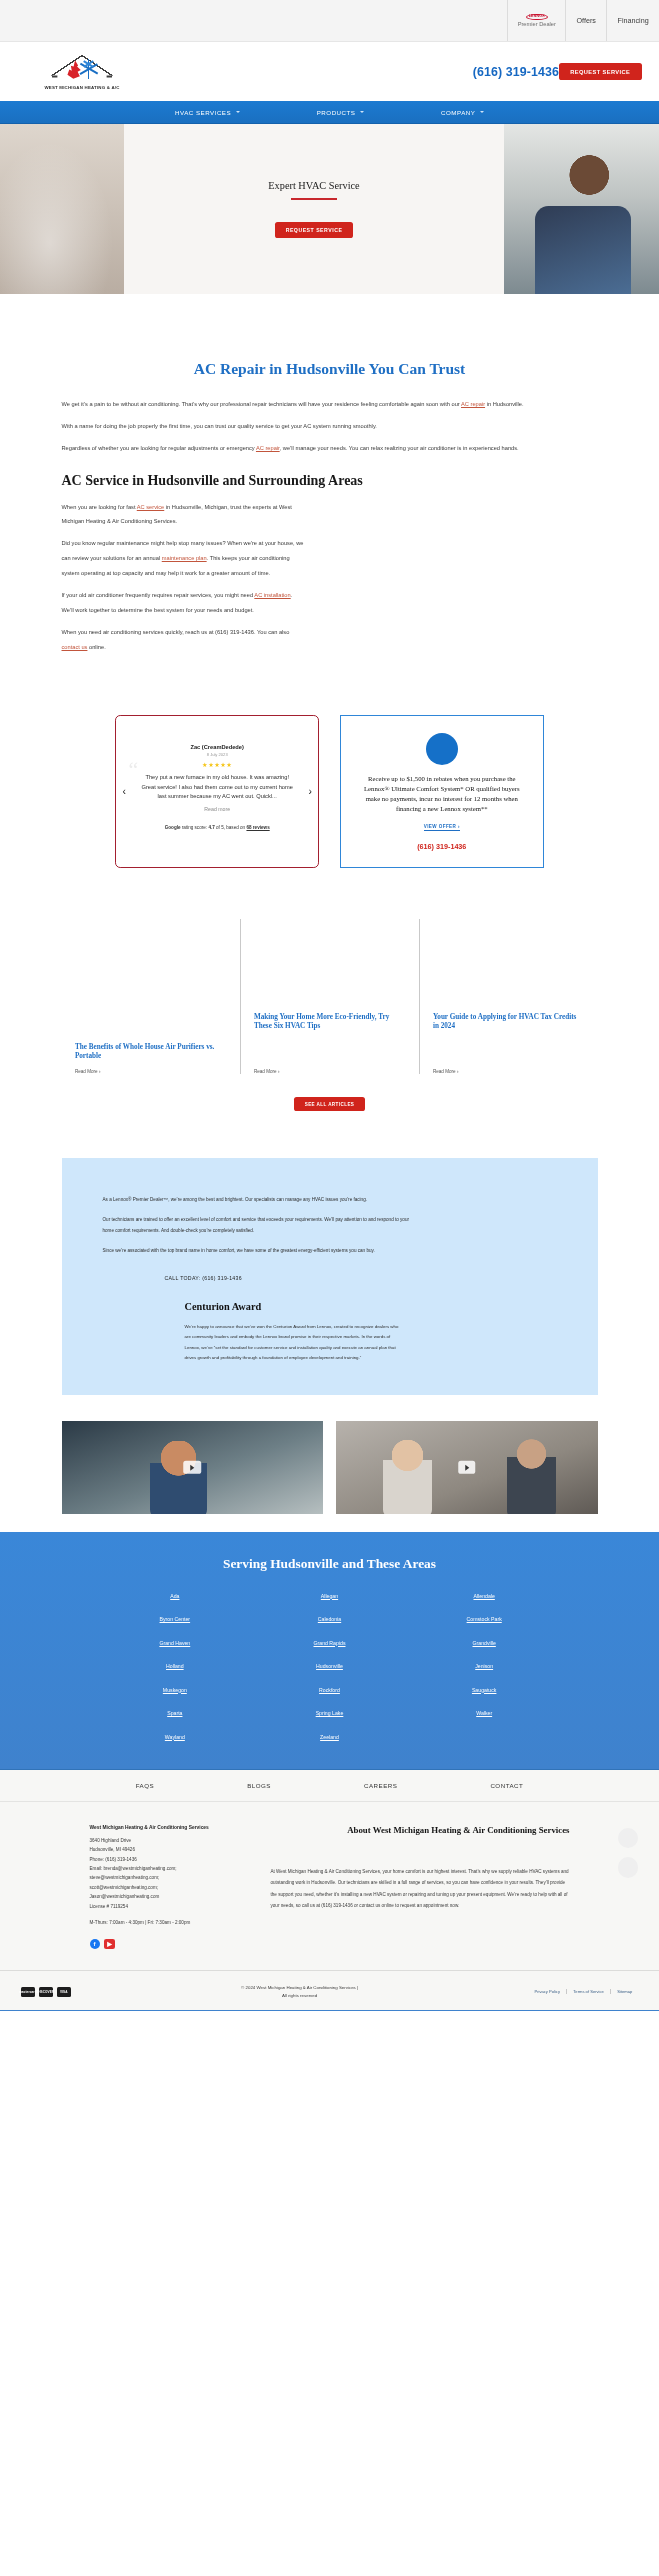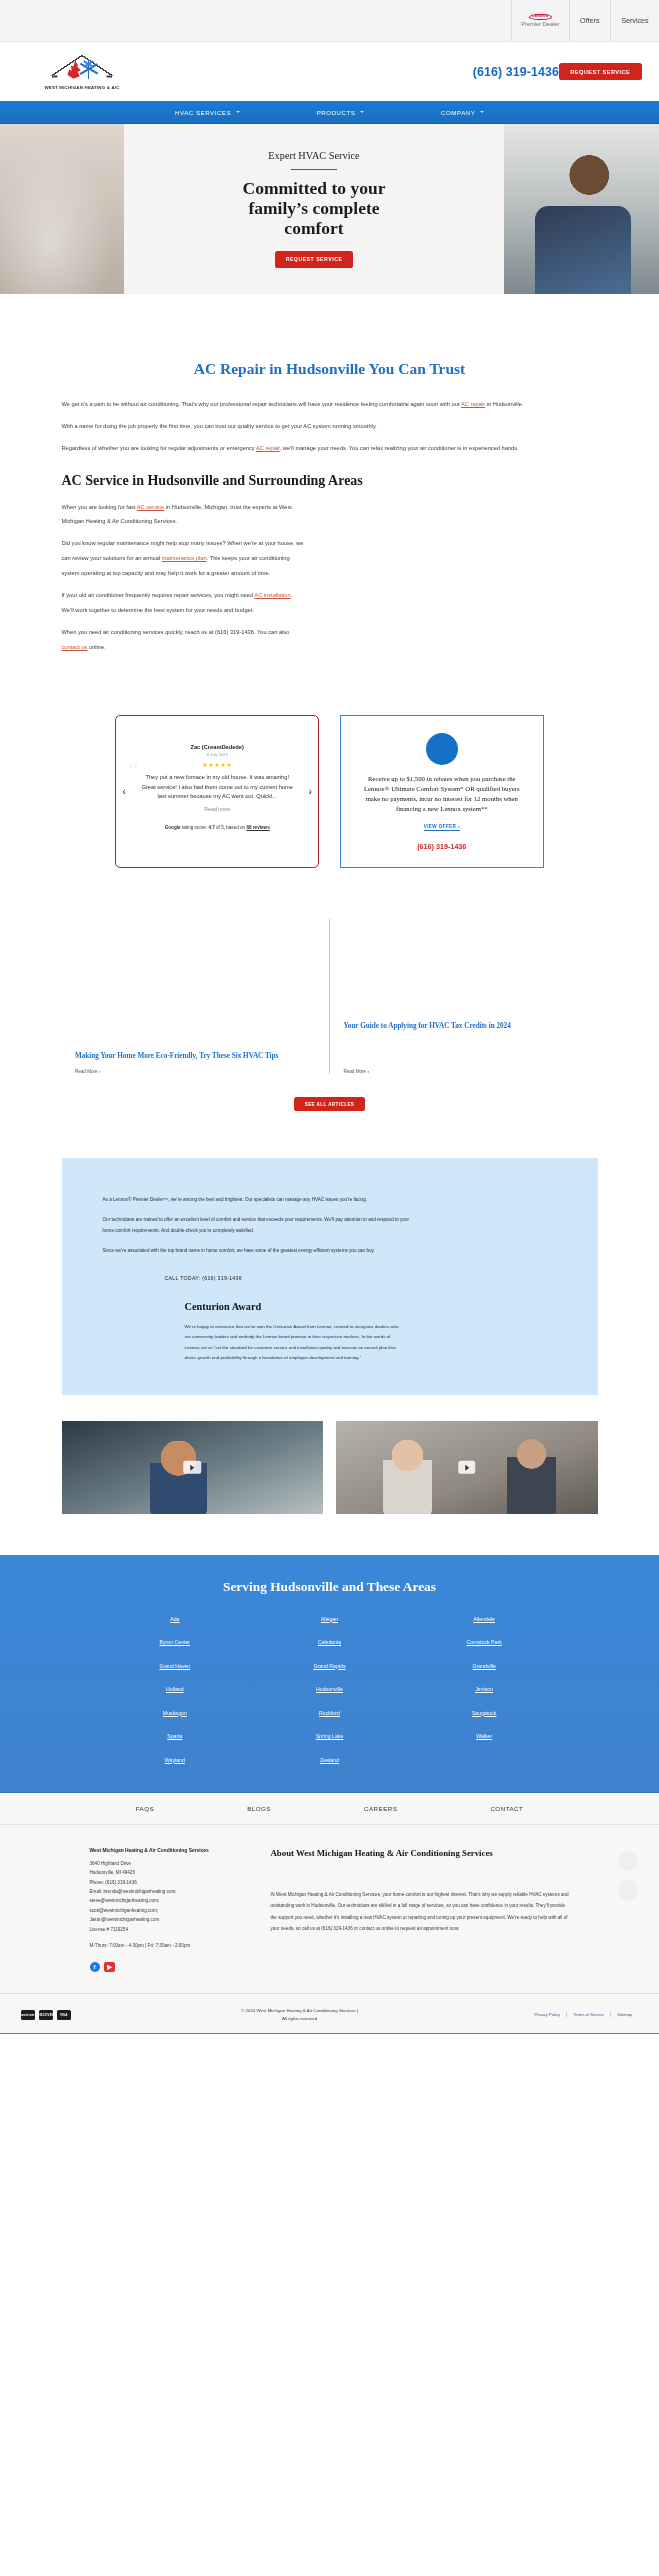--- a/index.html
+++ b/index.html
@@ -250,21 +250,21 @@
     width:17.5px; height:12.4px; background:rgba(255,255,255,.85); border-radius:2.6px;
     display:flex; align-items:center; justify-content:center; z-index:3;
   }
   .play-btn span{
     width:0;height:0;border-left:4.6px solid #333;border-top:3.1px solid transparent;border-bottom:3.1px solid transparent;
     margin-left:1px;
   }
 
   
   .areas {
-    margin-top: 41px; background: linear-gradient(180deg,#3a87d8 0%, #3f82cd 100%);
+    margin-top: 18px; background: linear-gradient(180deg,#3a87d8 0%, #3f82cd 100%);
     padding: 24px 0 29px; border-bottom: 1.5px solid #3173b8;
   }
   .areas-title {
     font-family:"Liberation Serif", serif; font-weight:bold; font-size:13.4px;
     color:#fff; text-align:center; margin-bottom: 20.6px;
   }
   .areas-grid {
     width: 464px; margin: 0 auto; display:grid; grid-template-columns: repeat(3,1fr);
     row-gap: 17.5px; text-align:center;
   }
@@ -289,21 +289,21 @@
   .social-row { display:flex; gap:4.6px; margin-top:13.4px; }
   .social {
     width:10.3px;height:10.3px;border-radius:2.1px;display:flex;align-items:center;justify-content:center;
     color:#fff;font-size:6.2px;font-weight:bold;
   }
   .social.fb{ background:#1877f2; border-radius:50%; }
   .social.yt{ background:#e02f2f; }
   .footer-col-right { width: 299px; }
   .footer-about-title {
     font-family:"Liberation Serif", serif; font-weight:bold; font-size:8.8px; color:#151515;
-    line-height:1.3; margin-bottom: 30px;
+    line-height:1.3; margin-bottom: 30px; text-align: right;
   }
   .footer-col-right p { font-size:4.6px; line-height:2.5; color:#3a3a3a; }
   .footer-badges { position:absolute; right:20.6px; top:26px; display:flex; flex-direction:column; gap:9.3px; }
   .badge-circle { width:20.6px;height:20.6px;border-radius:50%;background:#efefef; }
 
   
   .copyright {
     border-top:0.5px solid #dcdcda; background:#f7f7f5; padding: 13.4px 20.6px 10.3px;
     display:flex; align-items:center; border-bottom:1px solid #3f82cd;
   }
@@ -320,21 +320,21 @@
 </style>
 </head>
 <body>
 
 <div class="utility-bar">
   <div class="util-dealer">
     <span class="ld-mark">LENNOX</span>
     <span class="ld-text">Premier Dealer</span>
   </div>
   <a class="util-link">Offers</a>
-  <a class="util-link">Services</a>
+  <a class="util-link">Financing</a>
 </div>
 
 <div class="main-header">
   <a class="brand">
     <div class="logo-art">
       <div class="logo-roof"></div>
       <div class="logo-flame"></div>
       <div class="logo-flake">
           <i></i>
           <i></i>
@@ -363,21 +363,20 @@
     <span>COMPANY</span>
     <span class="caret"></span>
   </div>
 </div>
 
 <div class="hero">
   <div class="hero-left"></div>
   <div class="hero-center">
     <div class="hero-eyebrow">Expert HVAC Service</div>
     <div class="hero-rule"></div>
-    <div class="hero-title">Committed to your family’s complete comfort</div>
     <button class="hero-btn">REQUEST SERVICE</button>
   </div>
   <div class="hero-right">
     <div class="hero-photo"></div>
   </div>
 </div>
 
 <div class="article-wrap">
   <div class="container">
     <h1 class="article-title">AC Repair in Hudsonville You Can Trust</h1>
@@ -430,20 +429,24 @@
     <div class="offer-badge"></div>
     <div class="offer-text">Receive up to $1,500 in rebates when you purchase the Lennox® Ultimate Comfort System* OR qualified buyers make no payments, incur no interest for 12 months when financing a new Lennox system**</div>
     <a class="offer-view">VIEW OFFER ›</a>
     <div class="offer-phone">(616) 319-1436</div>
   </div>
 
 </div>
 
 <div class="blog-section">
   <div class="blog-grid">
+    <div class="blog-col">
+      <div class="blog-title">The Benefits of Whole House Air Purifiers vs. Portable</div>
+      <a class="blog-more">Read More ›</a>
+    </div>
     <div class="blog-col">
       <div class="blog-title">Making Your Home More Eco-Friendly, Try These Six HVAC Tips</div>
       <a class="blog-more">Read More ›</a>
     </div>
     <div class="blog-col">
       <div class="blog-title">Your Guide to Applying for HVAC Tax Credits in 2024</div>
       <a class="blog-more">Read More ›</a>
     </div>
   </div>
   <div class="blog-allbtn-wrap">

